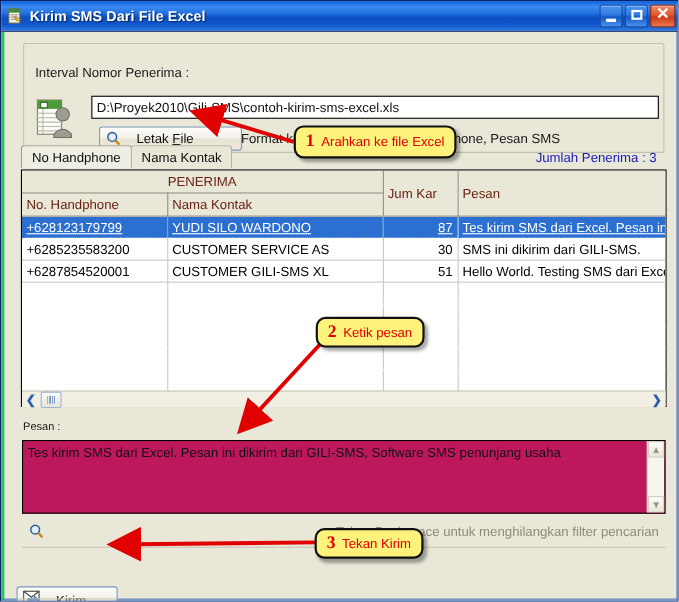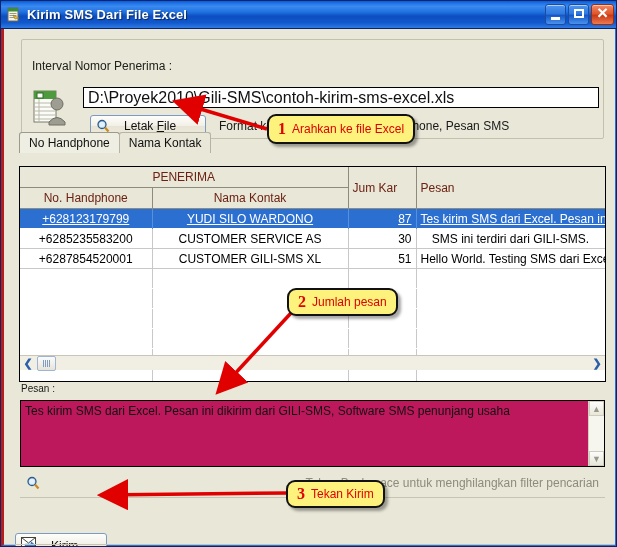--- a/index.html
+++ b/index.html
@@ -102,21 +102,21 @@
     font-family: "Liberation Sans", sans-serif;
   }
 
   
   .client {
     position: absolute;
     left: 0; top: 28px;
     width: 617px;
     height: 518px;
     background: #e9e7d8;
-    border-left: 3px solid #b91c1c;
+    border-left: 3px solid #22c55e;
     border-right: 3px solid #2a6fd6;
     border-bottom: 3px solid #2a6fd6;
     box-sizing: border-box;
   }
 
   
   .groupbox {
     position: absolute;
     left: 17px; top: 10px;
     width: 583px; height: 100px;
@@ -140,21 +140,21 @@
   }
 
   .path-input {
     position: absolute;
     left: 79px; top: 58px;
     width: 516px; height: 21px;
     box-sizing: border-box;
     border: 1px solid #000000;
     background: #ffffff;
     font-family: "Liberation Sans", sans-serif;
-    font-size: 16px;
+    font-size: 12px;
     color: #101010;
     padding: 0 4px;
     line-height: 19px;
     outline: none;
   }
 
   .btn {
     box-sizing: border-box;
     border: 1px solid #7b9bc4;
     border-radius: 3px;
@@ -162,21 +162,21 @@
     font-family: "Liberation Sans", sans-serif;
     font-size: 12px;
     color: #101010;
     display: flex;
     align-items: center;
     cursor: default;
   }
   .btn-letak {
     position: absolute;
     left: 86px; top: 86px;
-    width: 116px; height: 22px;
+    width: 130px; height: 22px;
     padding-left: 5px;
   }
   .btn-letak .lbl { margin-left: 14px; }
   .u { text-decoration: underline; }
 
   .format-hint {
     position: absolute;
     left: 215px; top: 90px;
     font-size: 12px;
     color: #181818;
@@ -215,41 +215,41 @@
     position: absolute;
     right: 18px; top: 107px;
     font-size: 12px;
     color: #1b1bb5;
     white-space: nowrap;
   }
 
   
   .grid-wrap {
     position: absolute;
-    left: 15px; top: 137px;
+    left: 15px; top: 125px;
     width: 587px; height: 216px;
     box-sizing: border-box;
     border: 1px solid #000000;
     background: #ffffff;
     overflow: hidden;
   }
   table.grid {
     border-collapse: collapse;
     width: 100%;
     table-layout: fixed;
     font-size: 12px;
   }
   table.grid th, table.grid td {
     border-right: 1px solid #c8c8c8;
     border-bottom: 1px solid #c8c8c8;
     padding: 0 4px;
     height: 19px;
     overflow: hidden;
     white-space: nowrap;
-    text-align: center;
+    text-align: left;
     font-weight: normal;
   }
   table.grid thead th {
     background: #e9e7d8;
     color: #6b2212;
     border-bottom: 1px solid #8d8b7c;
     border-right: 1px solid #8d8b7c;
     height: 20px;
   }
   table.grid thead tr.top th { text-align: center; }
@@ -471,20 +471,21 @@
       <span class="lbl"><span>Letak </span><span class="u">F</span><span>ile</span></span>
     </div>
 
     <div class="format-hint">Format kolom terdiri atas No. Handphone, Pesan SMS</div>
 
     <div class="tabs">
       <div class="tab active">No Handphone</div>
       <div class="tab">Nama Kontak</div>
     </div>
 
+    <div class="count-label">Jumlah Penerima : 3</div>
 
     <div class="grid-wrap">
       <table class="grid">
         <colgroup>
           <col style="width:132px">
             <col style="width:196px">
           <col style="width:68px">
             <col style="width:189px">
         </colgroup>
         <thead>
@@ -502,21 +503,21 @@
           <tr class="row-sel">
             <td>+628123179799</td>
             <td>YUDI SILO WARDONO</td>
             <td class="num">87</td>
             <td>Tes kirim SMS dari Excel. Pesan ini dikirim</td>
           </tr>
           <tr>
             <td>+6285235583200</td>
             <td>CUSTOMER SERVICE AS</td>
             <td class="num">30</td>
-            <td>SMS ini terdiri dari GILI-SMS.</td>
+            <td>SMS ini dikirim dari GILI-SMS.</td>
           </tr>
           <tr>
             <td>+6287854520001</td>
             <td>CUSTOMER GILI-SMS XL</td>
             <td class="num">51</td>
             <td>Hello World. Testing SMS dari Excel deng</td>
           </tr>
           <tr class="filler">
               <td></td>
               <td></td>
@@ -612,20 +613,20 @@
       <line x1="288" y1="492" x2="101" y2="494"></line>
     </g>
   </svg>
 
   <div class="callout" id="callout-1">
     <span class="num">1</span>
     <span class="ctext">Arahkan ke file Excel</span>
   </div>
   <div class="callout" id="callout-2">
     <span class="num">2</span>
-    <span class="ctext">Jumlah pesan</span>
+    <span class="ctext">Ketik pesan</span>
   </div>
   <div class="callout" id="callout-3">
     <span class="num">3</span>
     <span class="ctext">Tekan Kirim</span>
   </div>
 
 </div>
 
 </body></html>

